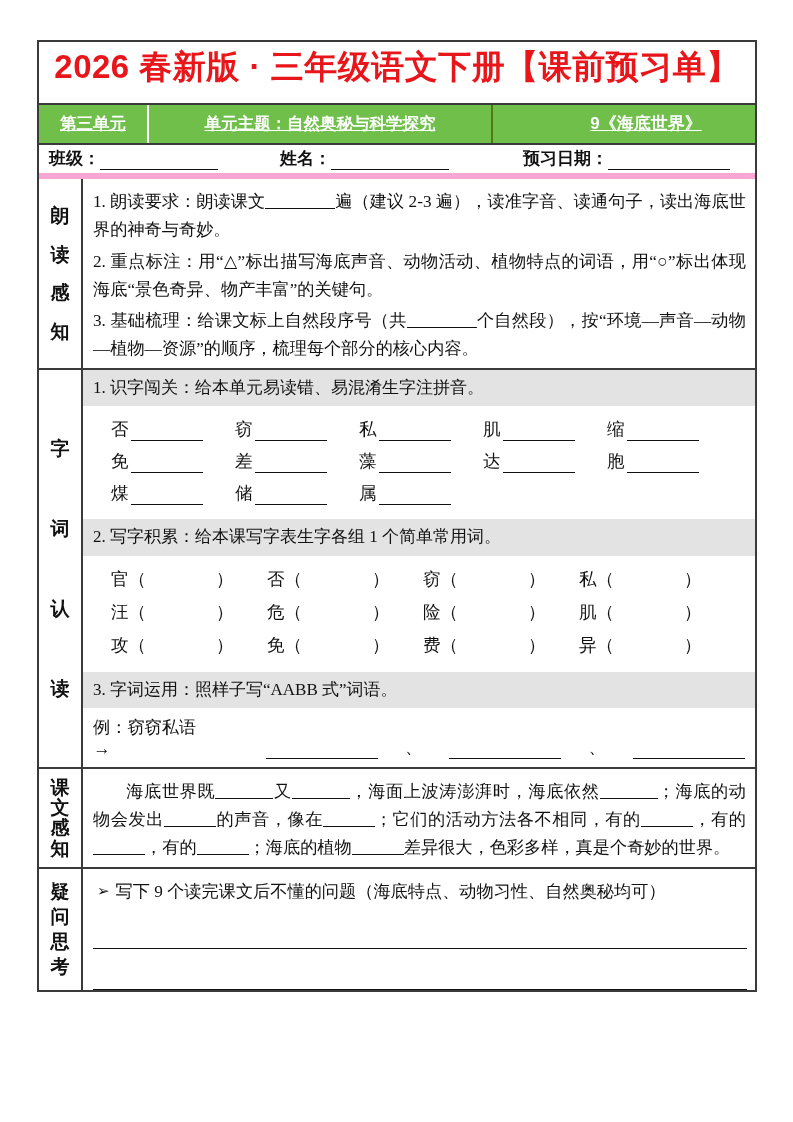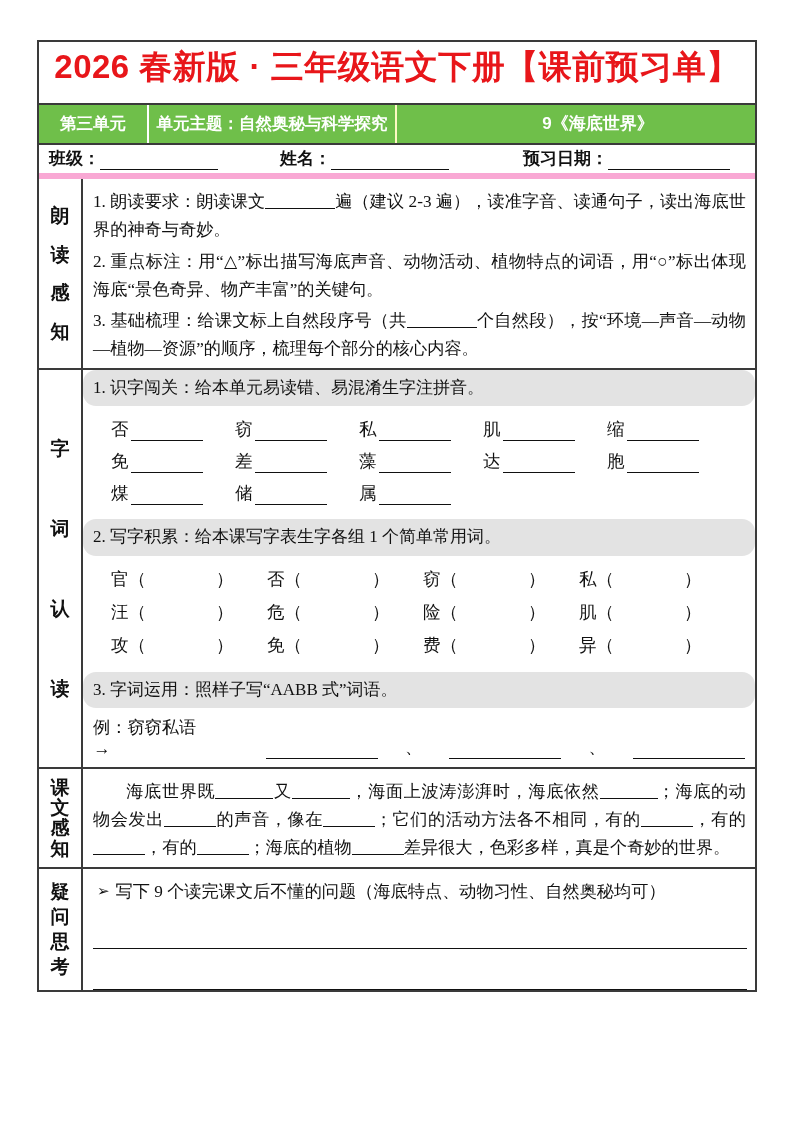--- a/index.html
+++ b/index.html
@@ -42,23 +42,24 @@
     background:#6fbf4a;
     height:38px;
   }
   .unit-cell{
     display:flex;align-items:center;justify-content:center;
     font-family:"Liberation Sans","DejaVu Sans",sans-serif;
     font-weight:bold;
     font-size:16.5px;
     color:#ffffff;
     box-sizing:border-box;
+    text-decoration:underline;
   }
   .unit-cell.c1{width:110px;border-right:2px solid #ffffff;}
-  .unit-cell.c2{width:248px;border-right:2px solid #fef9c3;}
+  .unit-cell.c2{width:344px;border-right:2px solid #4d7c0f;}
   .unit-cell.c3{flex:1;font-size:17px;padding-left:44px;}
 
   
   .info-row{
     display:flex;align-items:center;
     height:34px;
     border-bottom:6px solid #f9a8d4;
     font-family:"Liberation Sans","DejaVu Sans",sans-serif;
     font-weight:bold;
     font-size:17px;
@@ -122,21 +123,20 @@
   .w52{width:52px;}
   .w58{width:58px;}
   .w70{width:70px;}
 
   
   .gray-hd{
     background:#e3e3e3;
     font-size:17px;
     line-height:1.55;
     padding:5px 9px 5px 10px;
-    border-radius:13px;
   }
 
   
   .char-rows{padding:4px 10px 6px 10px;}
   .crow{
     display:flex;
     align-items:flex-end;
     margin:7px 0 8px 0;
     padding-left:18px;
     box-sizing:border-box;

